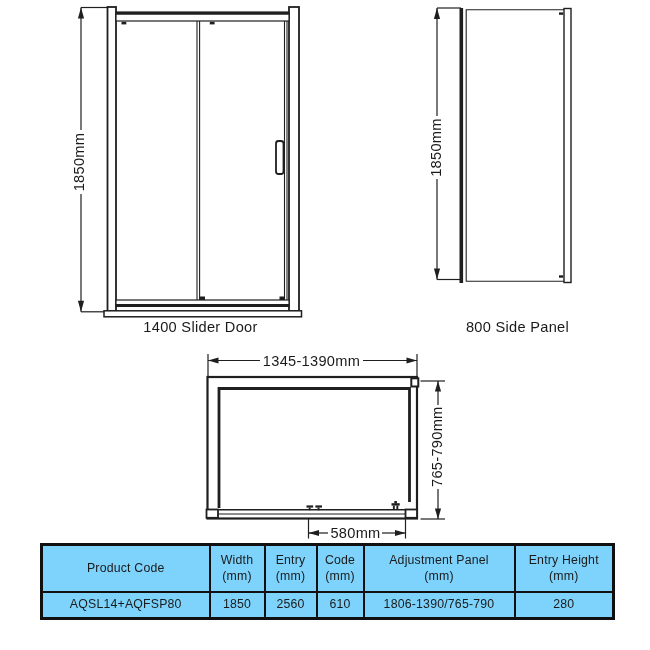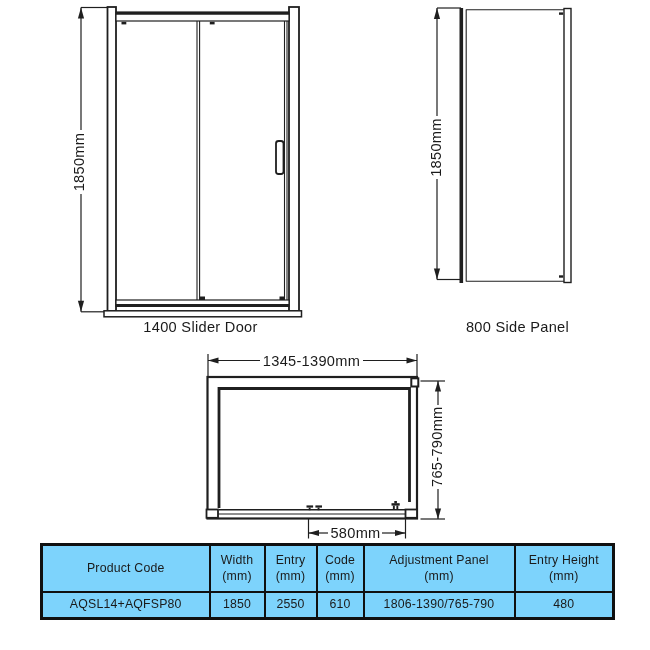--- a/index.html
+++ b/index.html
@@ -212,21 +212,21 @@
         <th>
           <span class="hdr-line">Entry Height</span>
             <span class="hdr-line">(mm)</span>
         </th>
       </tr>
     </thead>
     <tbody>
       <tr>
         <td>AQSL14+AQFSP80</td>
         <td>1850</td>
-        <td>2550</td>
+        <td>2560</td>
         <td>610</td>
         <td>1806-1390/765-790</td>
-        <td>480</td>
+        <td>280</td>
       </tr>
     </tbody>
   </table>
 
 </div>
 
 </body></html>

